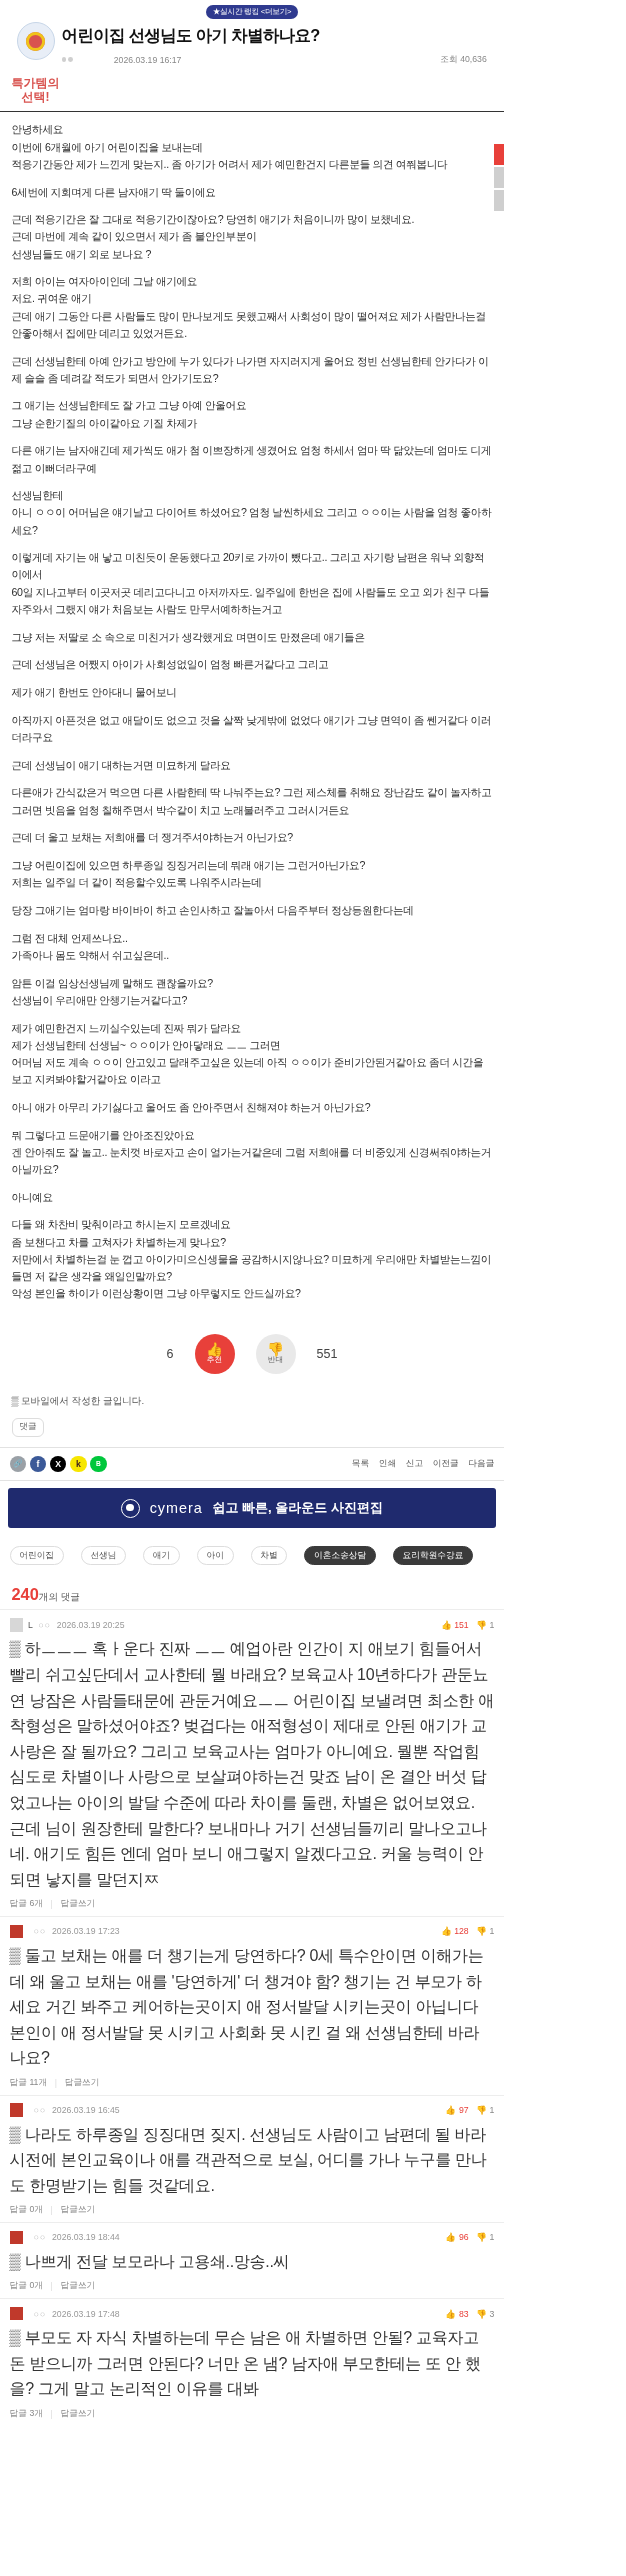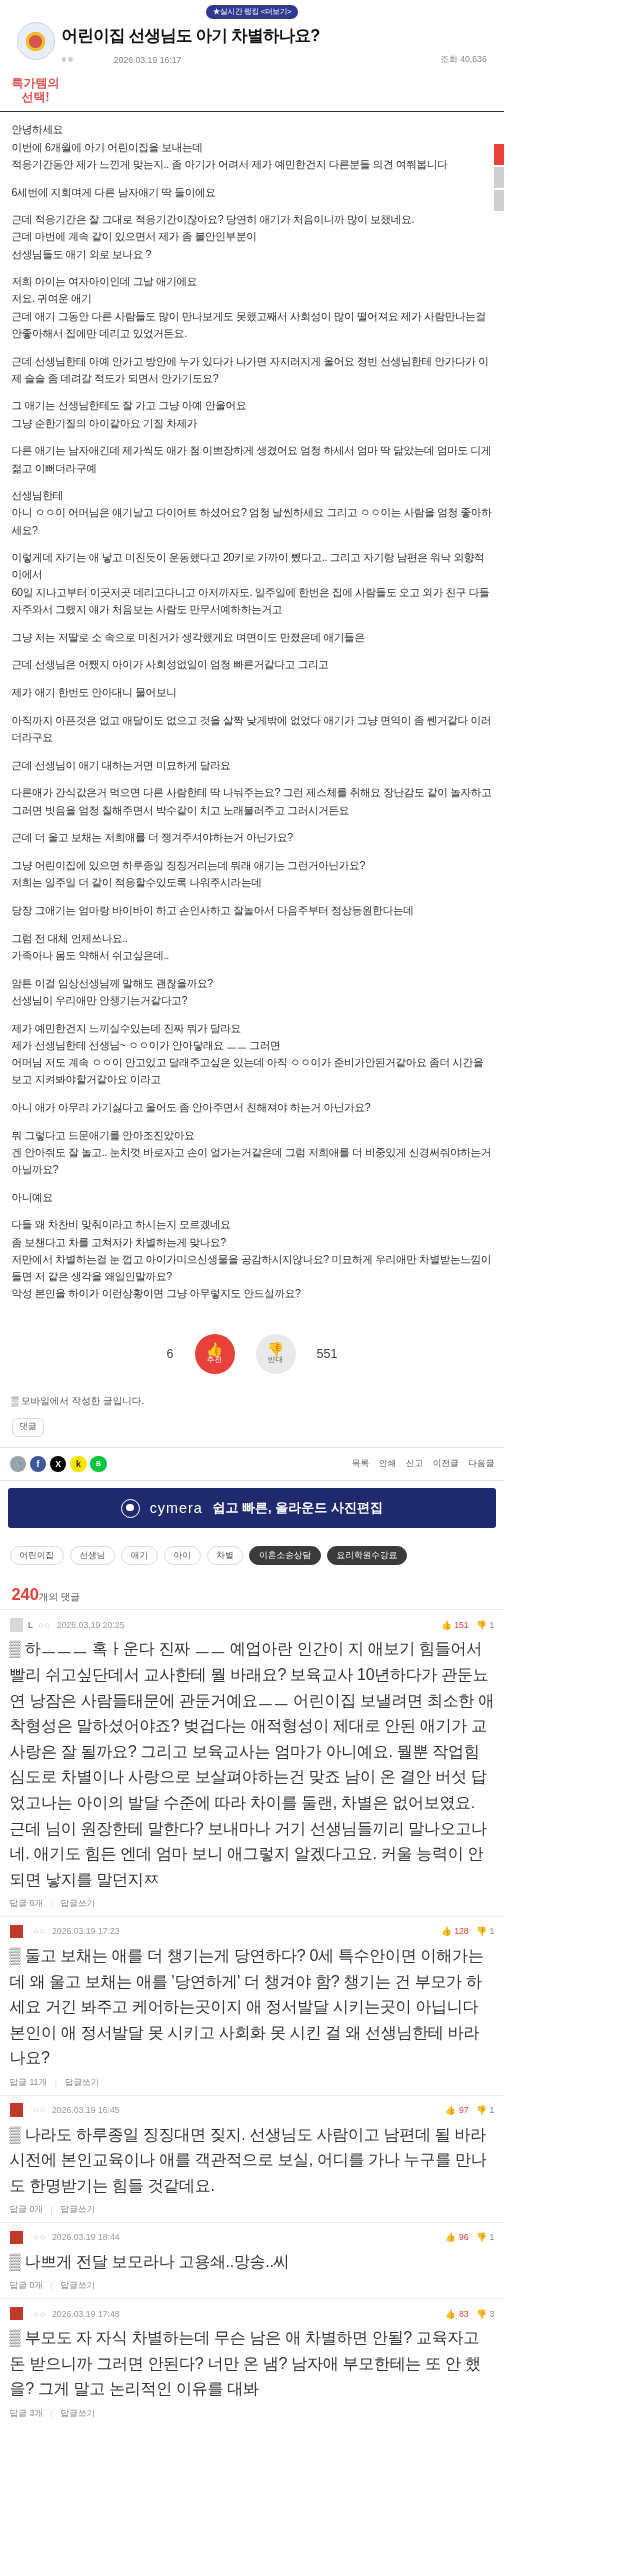--- a/index.html
+++ b/index.html
@@ -207,21 +207,21 @@
     width:7.7px;height:7.7px;border-radius:50%;
     background:#fff;
   }
   .ad-brand { font-size:14.4px; letter-spacing:1px; }
   .ad-text { font-size:13px; font-weight:bold; }
 
   
   .tags {
     display:flex;
     flex-wrap:wrap;
-    gap:6px;
+    gap:17px;
     padding:9.6px 9.6px 9.6px 9.6px;
   }
   .tag {
     border:1px solid #ddd;
     border-radius:11.5px;
     font-size:8.7px;
     color:#555;
     padding:2.9px 8.7px;
     background:#fff;
   }

